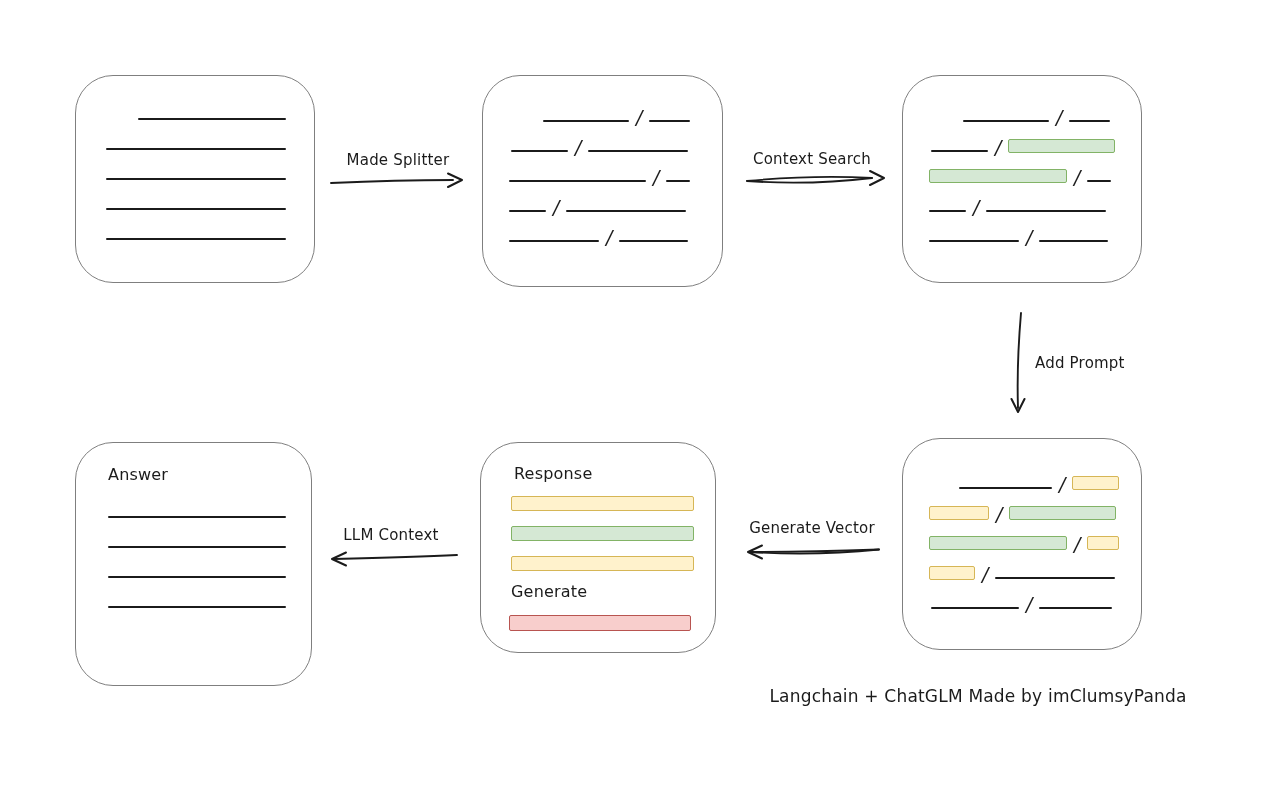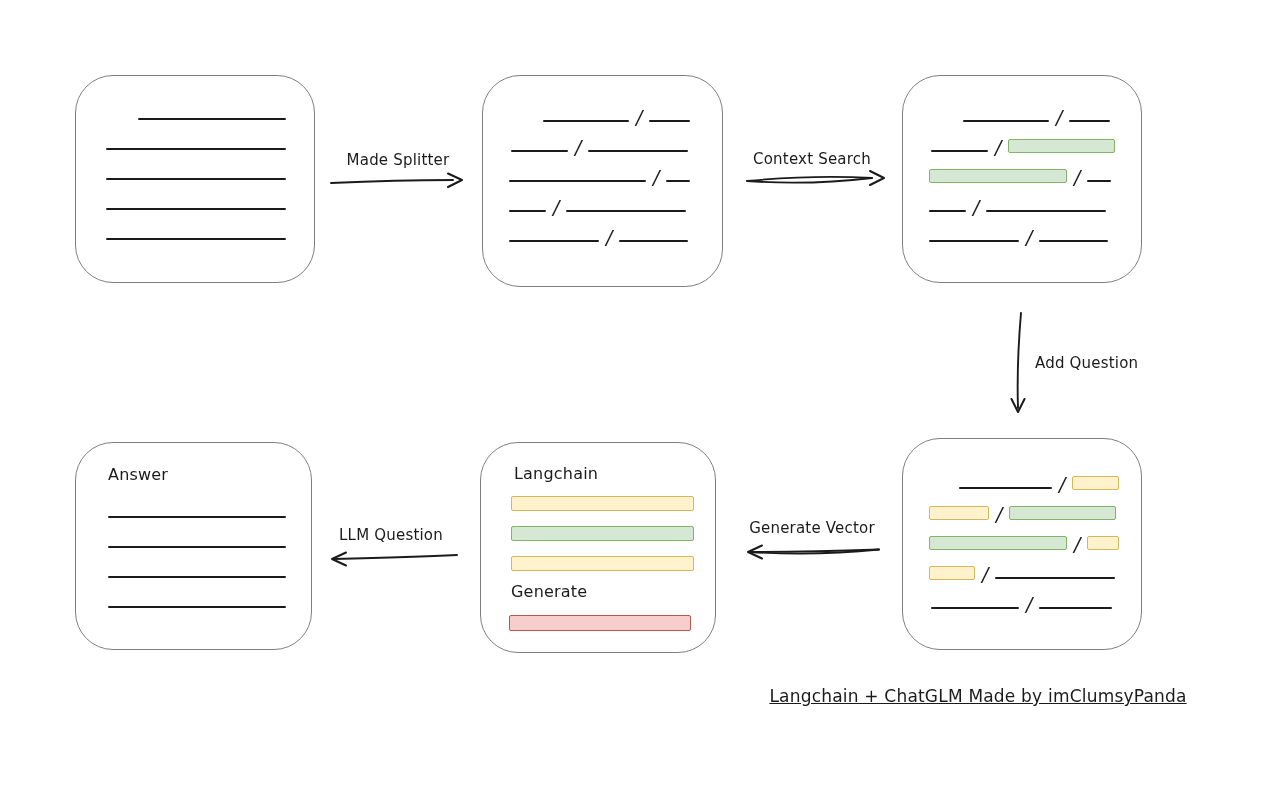--- a/index.html
+++ b/index.html
@@ -18,21 +18,21 @@
   .chip{height:14px;border-radius:2px;box-sizing:border-box;border:1.7px solid;}
   .chip.green{background:var(--green-fill,#d5e8d4);border-color:var(--green-border,#82b366);}
   .chip.yellow{background:var(--yellow-fill,#fff2cc);border-color:var(--yellow-border,#d6b656);}
   .chip.red{background:var(--red-fill,#f8cecc);border-color:var(--red-border,#b85450);}
   .node-heading{position:absolute;font-size:16px;letter-spacing:0.2px;}
   .prompt-bars{position:absolute;left:30px;top:53px;}
   .prompt-bars .chip{width:183px;height:15px;margin-bottom:15px;}
   .question-bar{position:absolute;left:28px;top:172px;width:182px;height:16px;}
   .arrow-label{position:absolute;font-size:15px;white-space:nowrap;letter-spacing:0.2px;}
   .centered{transform:translateX(-50%);}
-  .caption{position:absolute;font-size:17px;white-space:nowrap;transform:translateX(-50%);letter-spacing:0.2px;text-decoration:underline;}
+  .caption{position:absolute;font-size:17px;white-space:nowrap;transform:translateX(-50%);letter-spacing:0.2px;}
   svg.arrows{position:absolute;left:0;top:0;pointer-events:none;}
   svg.arrows path{stroke:var(--line-color,#1b1b1b);fill:none;stroke-linecap:round;stroke-linejoin:round;}
 </style>
 </head>
 <body>
 
 <div class="canvas">
 
   <svg class="arrows" width="1262" height="792" viewBox="0 0 1262 792">
     <g>
@@ -54,23 +54,23 @@
       <path d="M762,545.5 L748,552 L762,558.5" stroke-width="2"></path>
     </g>
     <g>
       <path d="M457,555 C 420,557 380,558 334,559" stroke-width="1.9"></path>
       <path d="M346,552.5 L332,559 L346,565.5" stroke-width="2"></path>
     </g>
   </svg>
 
   <div class="arrow-label centered" style="left:398px;top:151px;">Made Splitter</div>
   <div class="arrow-label centered" style="left:812px;top:150px;">Context Search</div>
-  <div class="arrow-label" style="left:1035px;top:354px;">Add Question</div>
+  <div class="arrow-label" style="left:1035px;top:354px;">Add Prompt</div>
   <div class="arrow-label centered" style="left:812px;top:519px;">Generate Vector</div>
-  <div class="arrow-label centered" style="left:391px;top:526px;">LLM Question</div>
+  <div class="arrow-label centered" style="left:391px;top:526px;">LLM Context</div>
 
   <div class="card" style="left:75px;top:75px;width:240px;height:208px;">
     <div class="rows" style="padding-top:15px;">
         <div class="seg-row" style="padding-left: 62px;">
           <div class="uline" style="width: 148px;"></div>
         </div>
         <div class="seg-row" style="padding-left: 30px;">
           <div class="uline" style="width: 180px;"></div>
         </div>
         <div class="seg-row" style="padding-left: 30px;">
@@ -169,31 +169,31 @@
         </div>
         <div class="seg-row" style="padding-left: 28px;">
           <div class="uline" style="width: 88px;"></div>
           <span class="slash">/</span>
           <div class="uline" style="width: 73px;"></div>
         </div>
       </div>
   </div>
 
   <div class="card" style="left:480px;top:442px;width:236px;height:211px;">
-    <div class="node-heading" style="left:33px;top:21px;">Langchain</div>
+    <div class="node-heading" style="left:33px;top:21px;">Response</div>
     <div class="prompt-bars">
         <div class="chip yellow"></div>
         <div class="chip green"></div>
         <div class="chip yellow"></div>
       </div>
     <div class="node-heading" style="left:30px;top:139px;">Generate</div>
     <div class="chip red question-bar"></div>
   </div>
 
-  <div class="card" style="left:75px;top:442px;width:237px;height:208px;">
+  <div class="card" style="left:75px;top:442px;width:237px;height:244px;">
     <div class="node-heading" style="left:32px;top:22px;">Answer</div>
     <div class="rows" style="padding-top:46px;">
         <div class="seg-row" style="padding-left: 32px;">
           <div class="uline" style="width: 178px;"></div>
         </div>
         <div class="seg-row" style="padding-left: 32px;">
           <div class="uline" style="width: 178px;"></div>
         </div>
         <div class="seg-row" style="padding-left: 32px;">
           <div class="uline" style="width: 178px;"></div>

